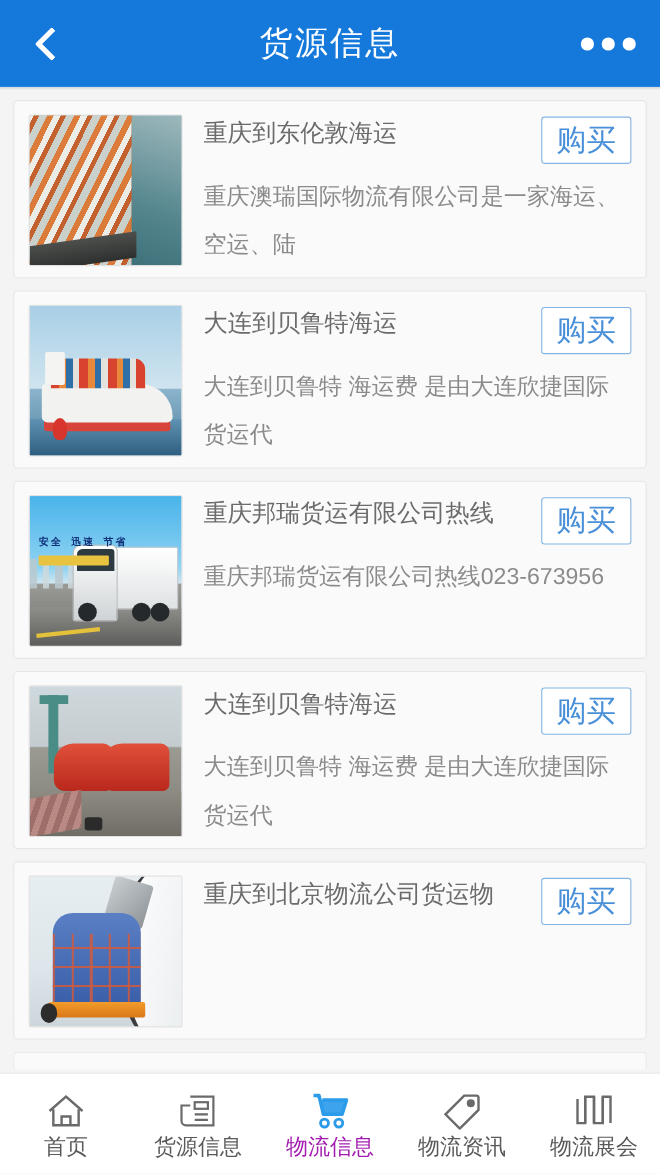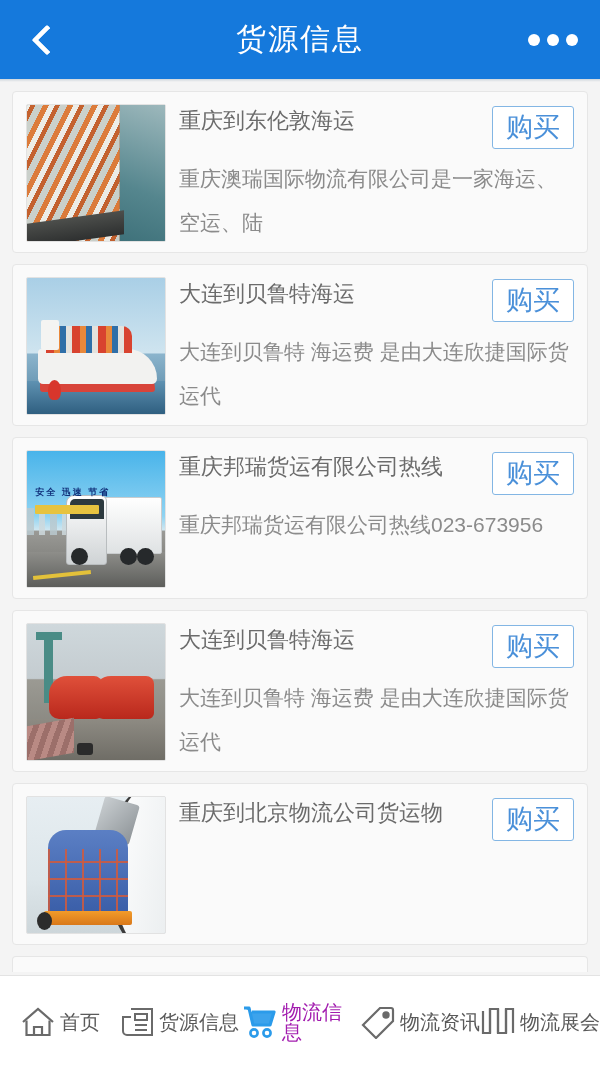--- a/index.html
+++ b/index.html
@@ -101,21 +101,21 @@
     height: 138px;
     flex: 0 0 140px;
     border: 1px solid #e2e2e2;
     background: #dfe6ea;
     border-radius: 2px;
     overflow: hidden;
     position: relative;
   }
   .card-body {
     flex: 1 1 auto;
-    padding-left: 13px;
+    padding-left: 19px;
     min-width: 0;
     position: relative;
   }
   .card-top {
     display: flex;
     align-items: flex-start;
     justify-content: space-between;
     gap: 8px;
   }
   .card-title {
@@ -197,21 +197,21 @@
   .art-ship .buoy {
     position: absolute; left: 15%; bottom: 10%; width: 13px; height: 20px;
     background: #d8362c; border-radius: 50% 50% 40% 40%;
   }
   .art-ship .sea {
     position: absolute; left: 0; bottom: 0; width: 100%; height: 24%;
     background: linear-gradient(#5f92b2,#2f5f80);
   }
 
   
-  .art-truck { background: linear-gradient(#49b4ea 0%, #8fd3f2 48%, #cfe6f0 58%, #9a9a96 59%, #6d6d69 100%); }
+  .art-truck { background: linear-gradient(#49b4ea 0%, #8fd3f2 48%, #cfe6f0 58%, #9a9a96 59%, #6d6d69 100%); font-family: Liberation Mono, monospace; }
   .art-truck .skyline {
     position: absolute; left: 0; bottom: 38%; width: 62%; height: 20%;
     background: repeating-linear-gradient(90deg,#b9c9cf 0 7px,transparent 7px 12px,#cdd9dd 12px 18px,transparent 18px 23px);
     opacity: .85;
   }
   .art-truck .trailer {
     position: absolute; right: 2%; bottom: 24%; width: 48%; height: 42%;
     background: linear-gradient(#ffffff,#dfe2e3); border: 1px solid #c9ccce; border-radius: 2px;
   }
   .art-truck .cab {
@@ -306,21 +306,21 @@
     height: 92px;
     background: #ffffff;
     border-top: 1px solid #e3e3e3;
     display: flex;
     align-items: center;
   }
   .tab {
     flex: 1 1 20%;
     height: 92px;
     display: flex;
-    flex-direction: row;
+    flex-direction: column;
     align-items: center;
     justify-content: center;
     gap: 4px;
     cursor: pointer;
   }
   .tab-icon { height: 38px; display: flex; align-items: center; justify-content: center; }
   .tab-label { font-size: 20px; color: #5a5a5a; line-height: 1; }
   .tab.active .tab-label { color: #a21caf; }
 </style>
 </head>

